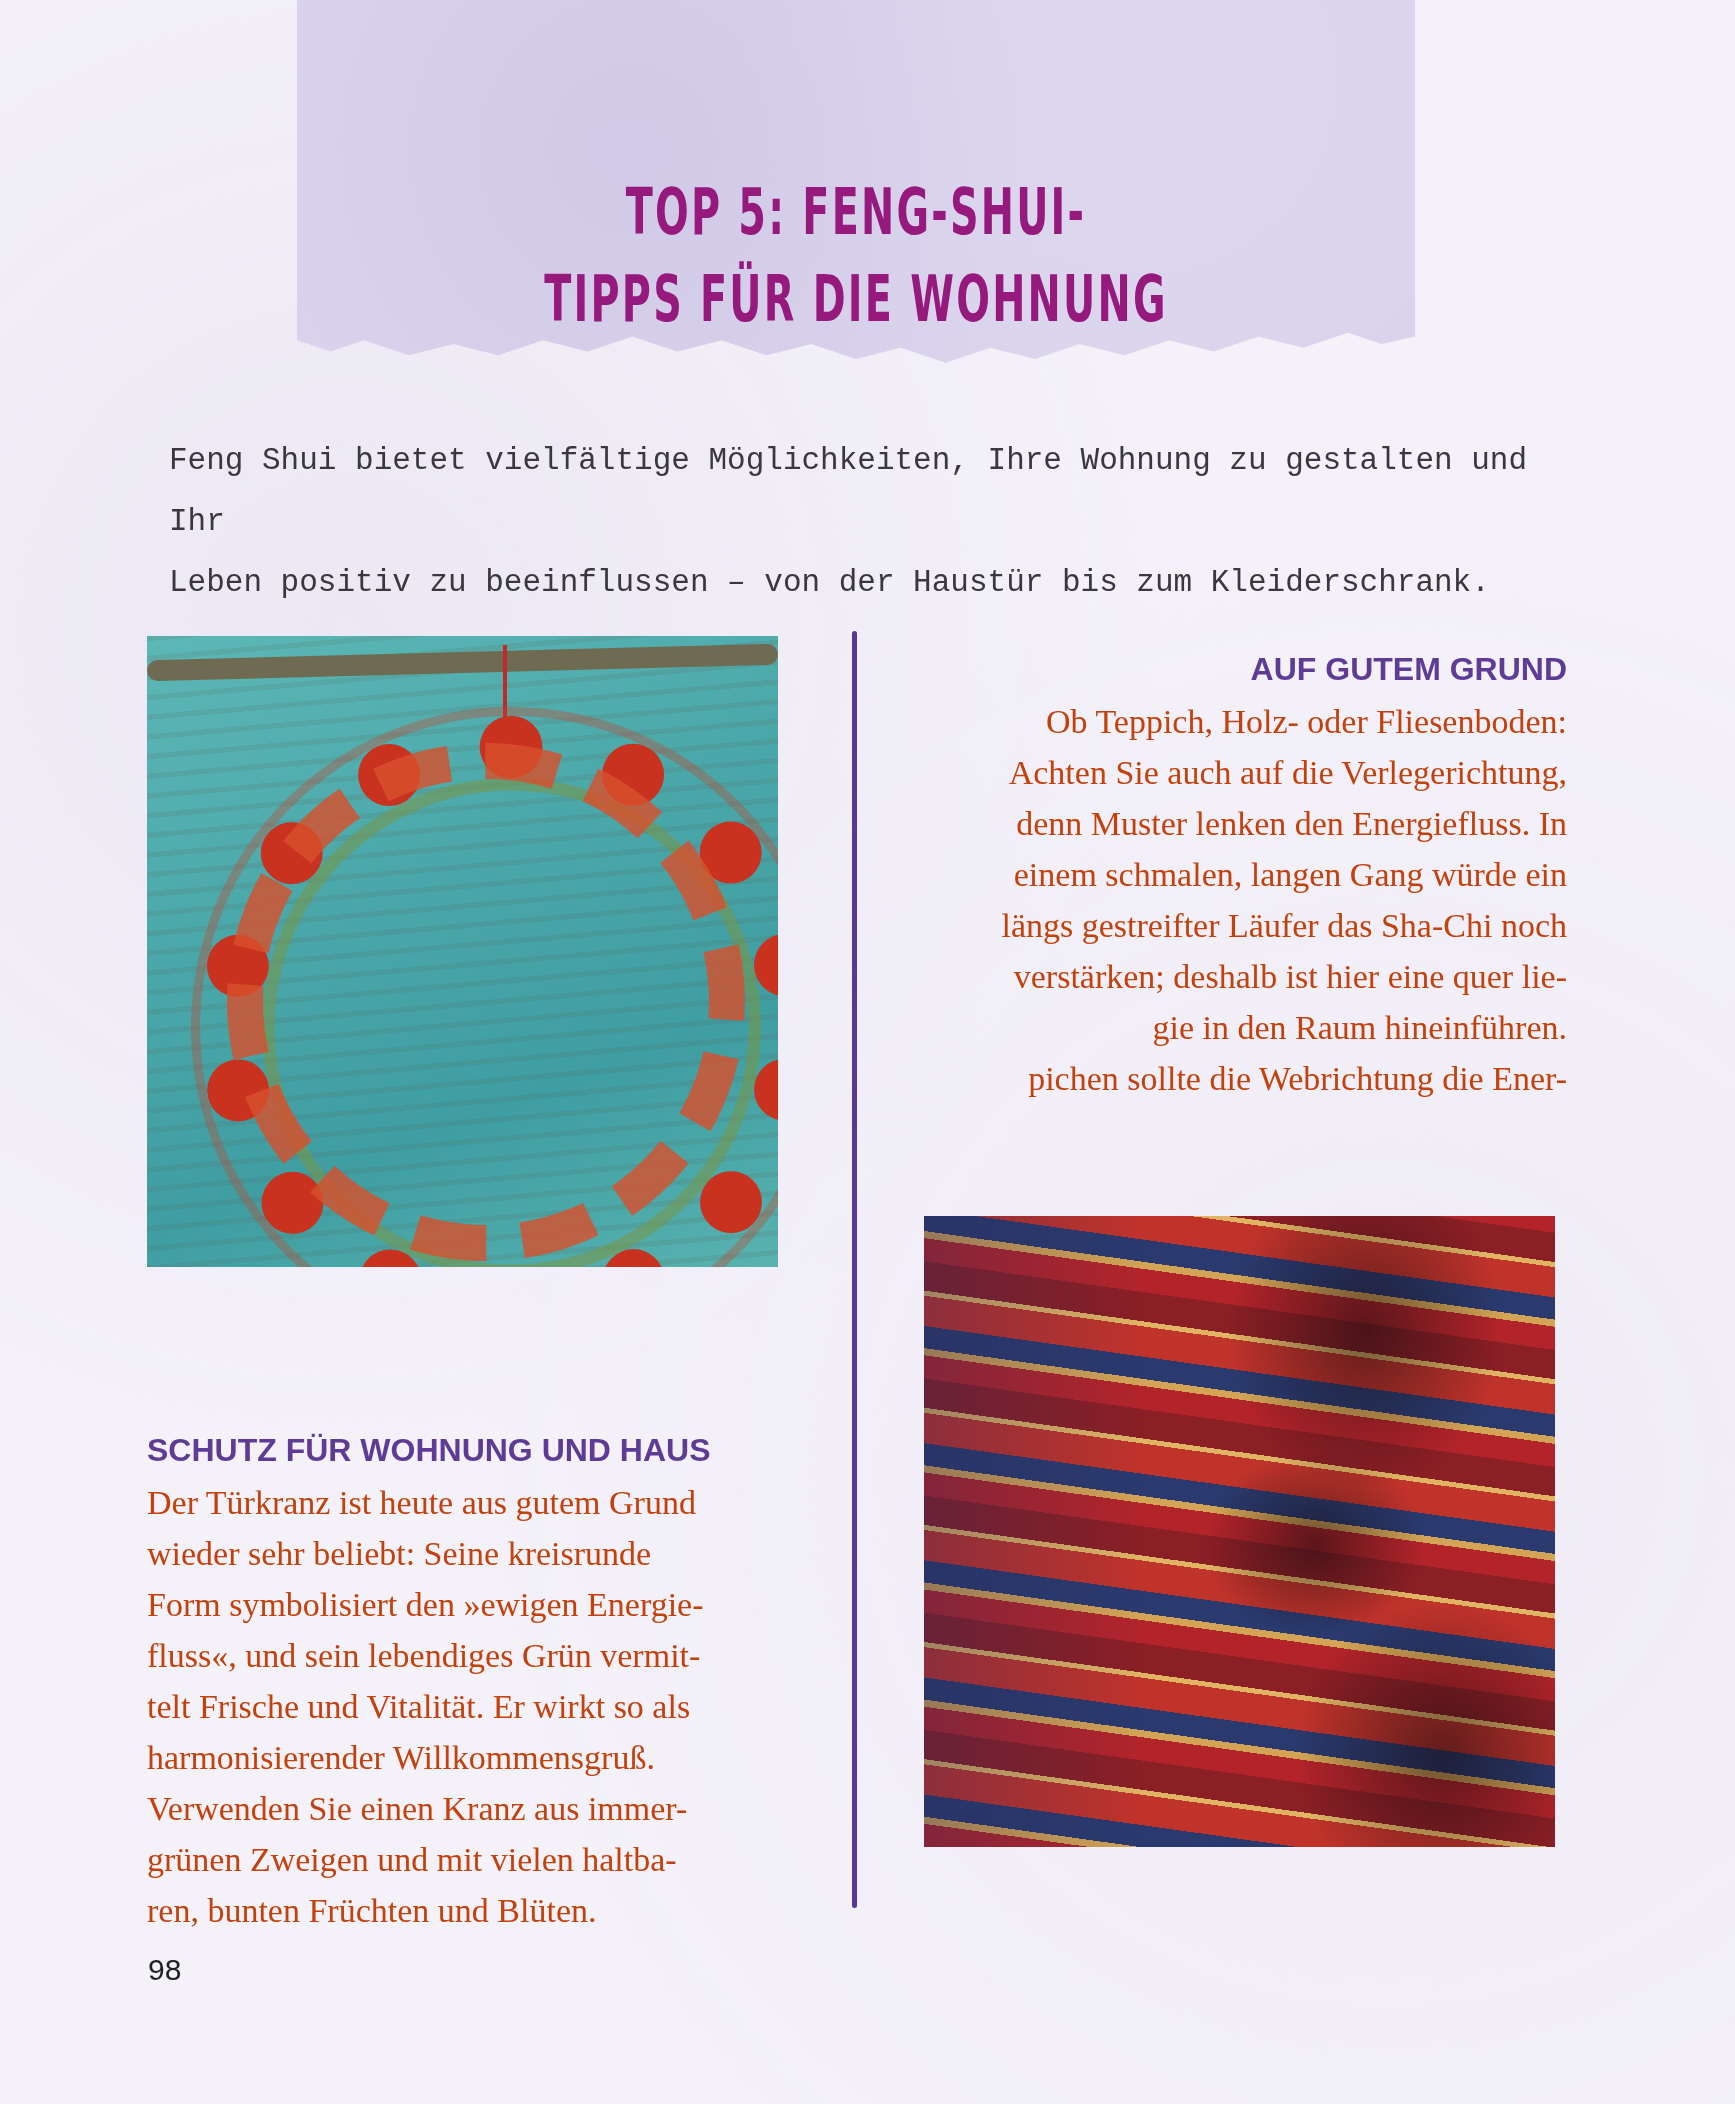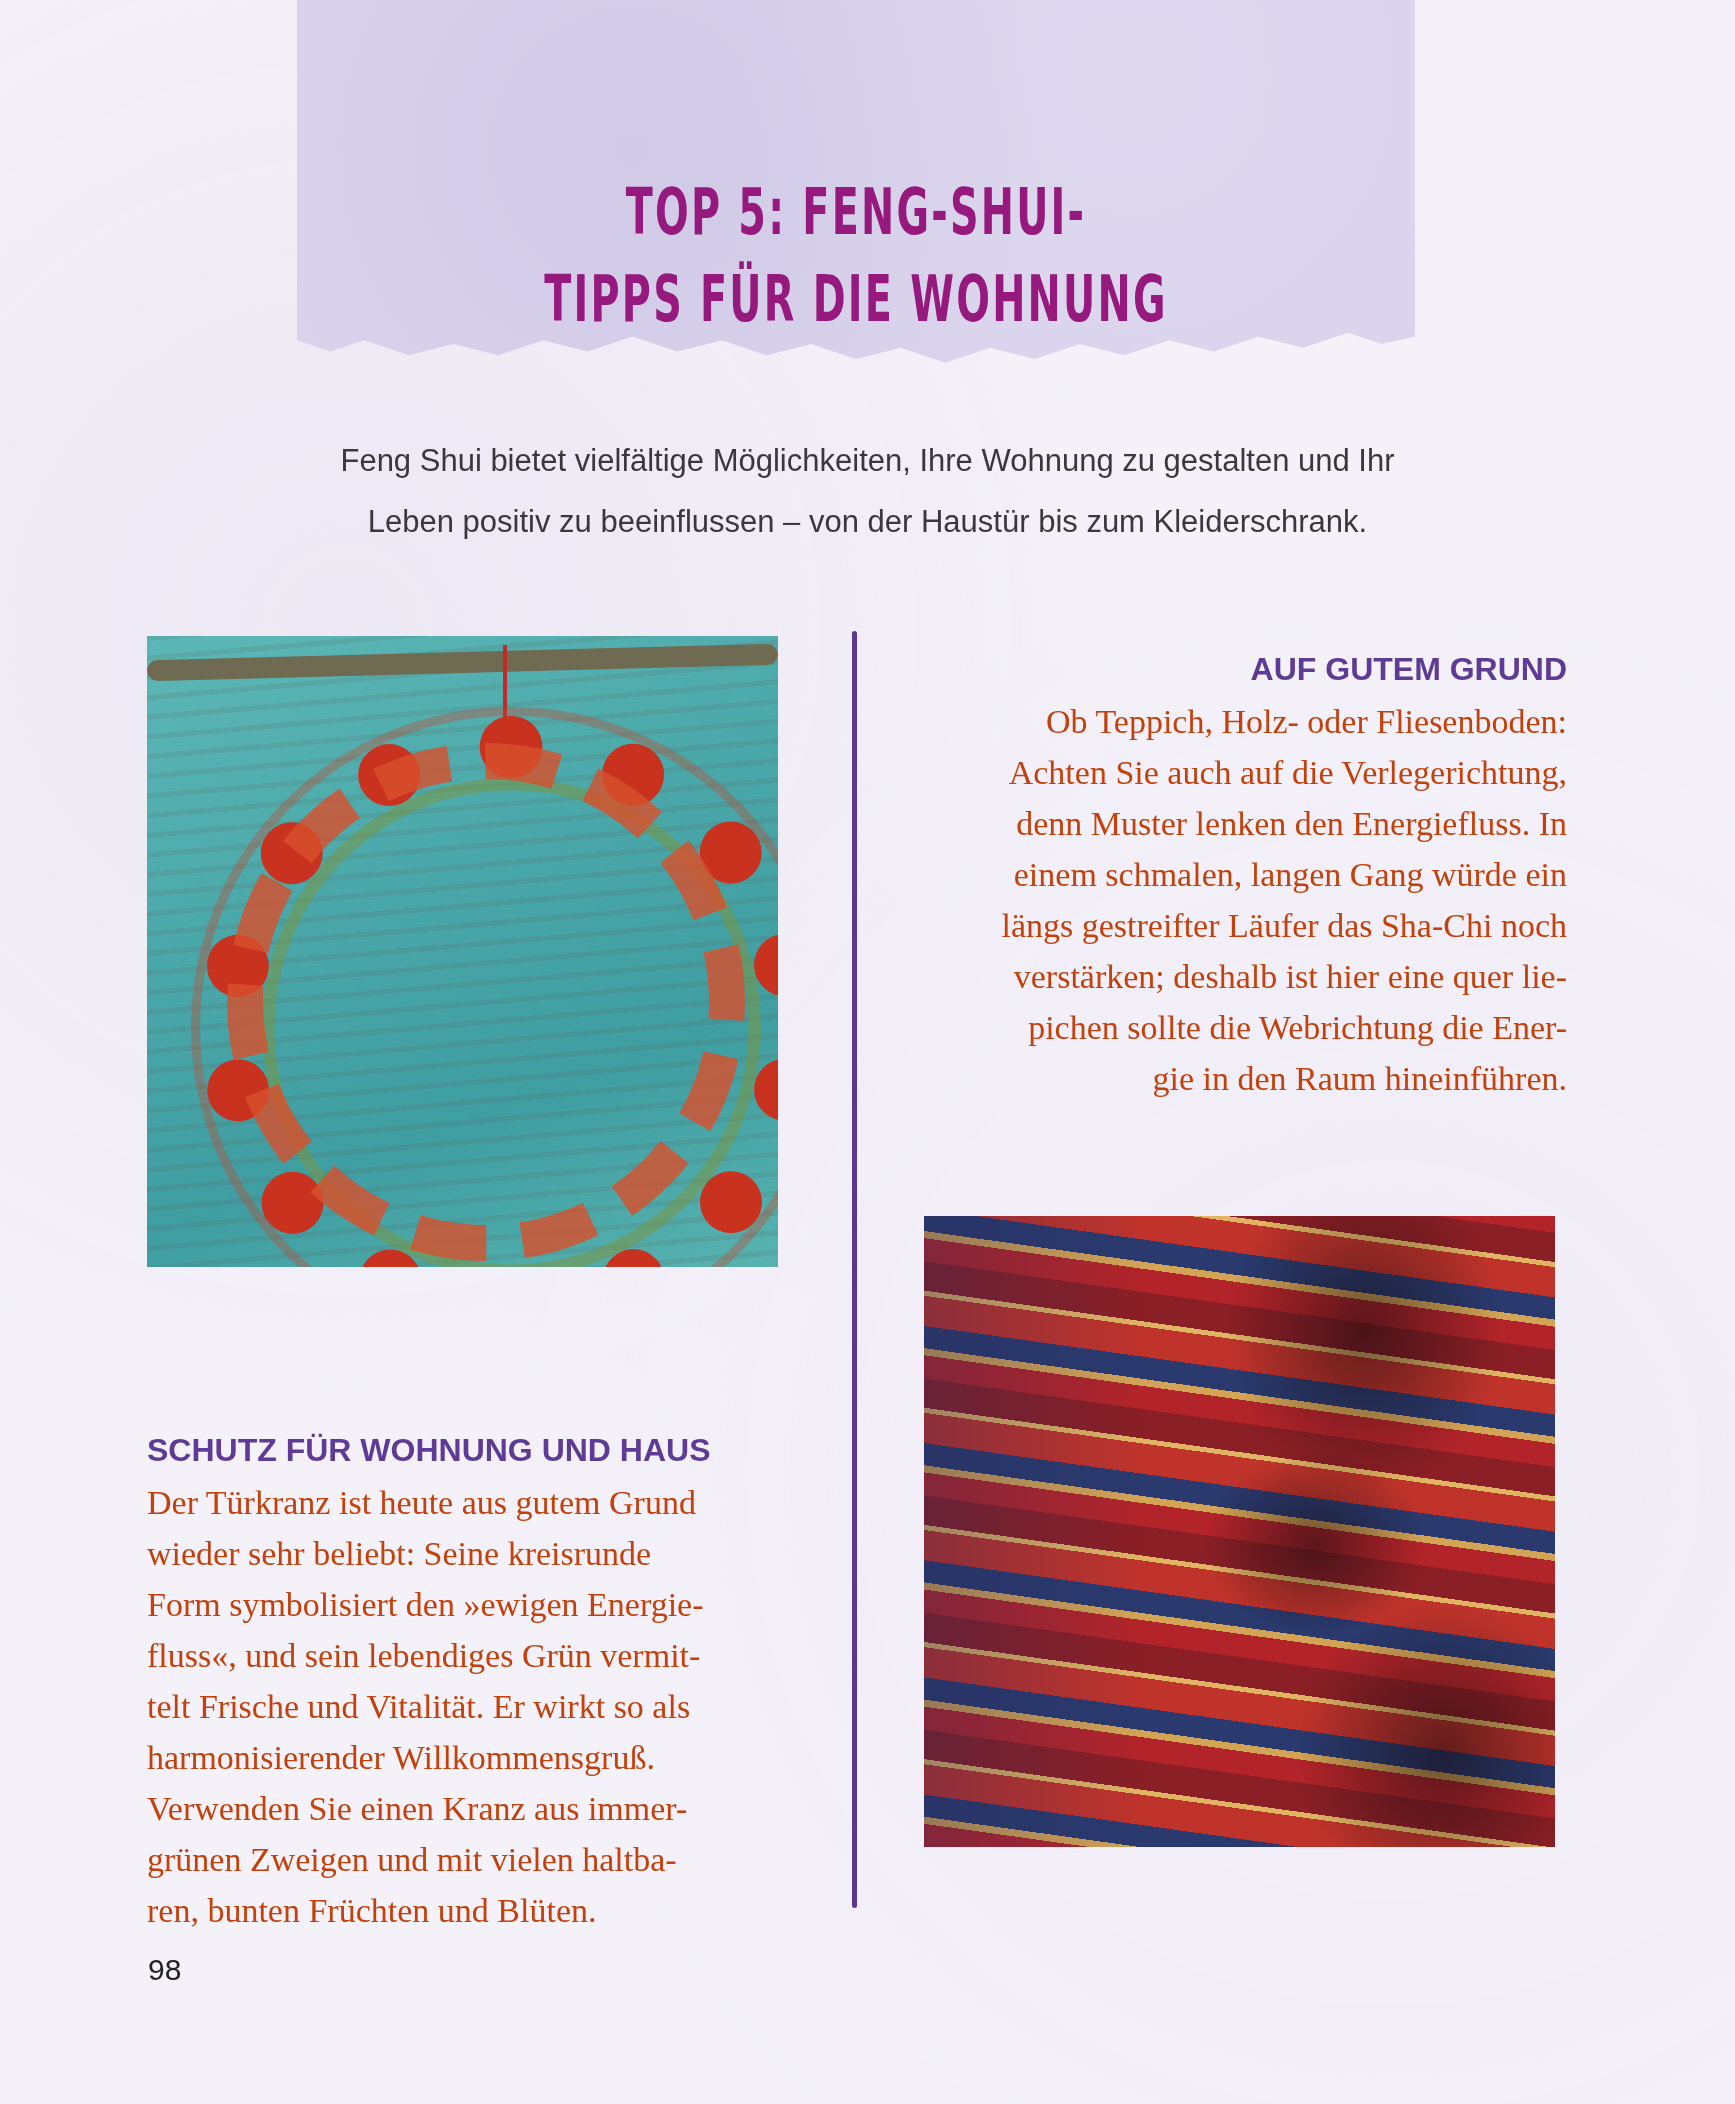--- a/index.html
+++ b/index.html
@@ -23,22 +23,22 @@
   .title {
     position: absolute; left: 297px; top: 169px; width: 1118px;
     text-align: center; color: #96197d;
     font-family: "DejaVu Sans", sans-serif; font-weight: bold;
     font-size: 64px; line-height: 87px; letter-spacing: 3.6px;
     transform: scaleX(0.62); transform-origin: 50% 0;
   }
   .title span { display: block; white-space: nowrap; }
   .intro {
     position: absolute; left: 169px; top: 430px; width: 1397px;
-    text-align: center; color: #3a383d;
-    font-family: Liberation Sans, sans-serif; font-size: 31px; line-height: 61px;
+    text-align: left; color: #3a383d;
+    font-family: Liberation Mono, monospace; font-size: 31px; line-height: 61px;
   }
   .intro span { display: block; }
   .photo { position: absolute; overflow: hidden; }
   .photo-wreath {
     left: 147px; top: 636px; width: 631px; height: 631px;
     background: linear-gradient(160deg, #5cb8b6 0%, #4aa7a9 40%, #3f9ea2 70%, #58b3b0 100%);
   }
   .photo-wreath .grain {
     position: absolute; inset: 0;
     background: repeating-linear-gradient(175deg, rgba(90,80,70,0.12) 0 5.3px, transparent 5.3px 19.6px);
@@ -119,22 +119,22 @@
 
 <div class="section sec-right">
   <div class="sec-head">AUF GUTEM GRUND</div>
   <div class="sec-body">
     <span>Ob Teppich, Holz- oder Fliesenboden:</span>
     <span>Achten Sie auch auf die Verlegerichtung,</span>
     <span>denn Muster lenken den Energiefluss. In</span>
     <span>einem schmalen, langen Gang würde ein</span>
     <span>längs gestreifter Läufer das Sha-Chi noch</span>
     <span>verstärken; deshalb ist hier eine quer lie-</span>
+    <span>gie in den Raum hineinführen.</span>
     <span>pichen sollte die Webrichtung die Ener-</span>
-    <span>gie in den Raum hineinführen.</span>
   </div>
 </div>
 
 <div class="photo photo-rugs">
   <div class="shade"></div>
 </div>
 
 <div class="section sec-left">
   <div class="sec-head">SCHUTZ FÜR WOHNUNG UND HAUS</div>
   <div class="sec-body">

